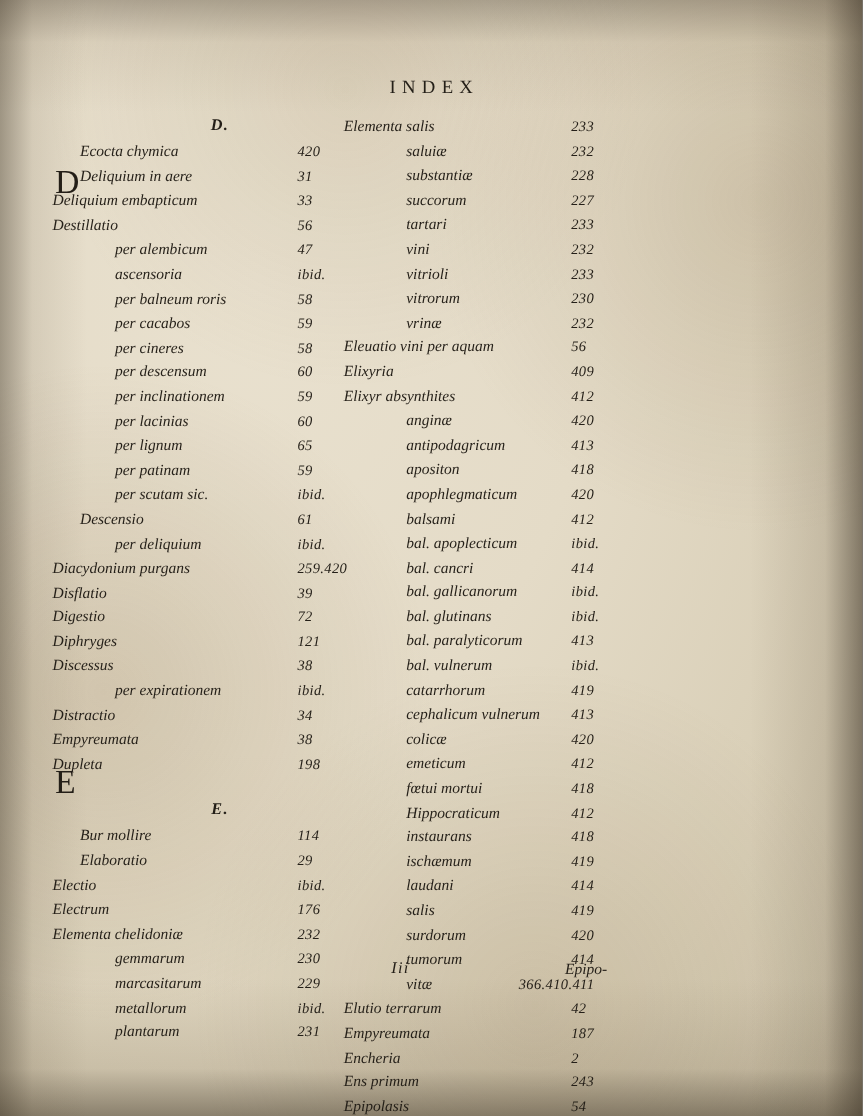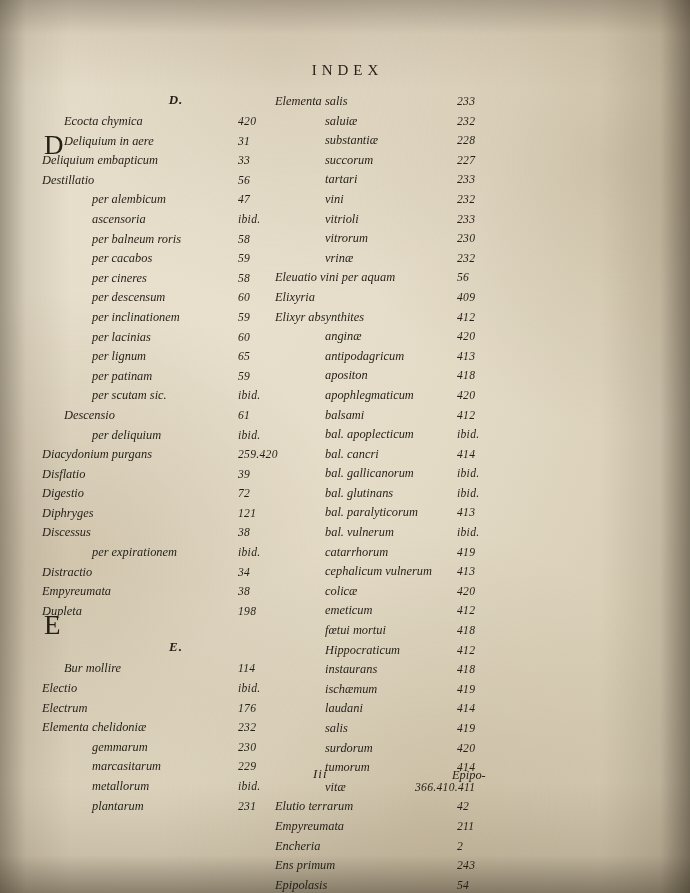--- a/index.html
+++ b/index.html
@@ -267,20 +267,24 @@
         <div class="entry i0">
           <span class="label">Dupleta</span>
           <span class="num">198</span>
         </div>
         <div class="spacer-block"></div>
         <div class="section-letter">E.</div>
         <div class="entry i0 first-after-cap">
           <span class="label">Bur mollire</span>
           <span class="num">114</span>
         </div>
+        <div class="entry i0 first-after-cap">
+          <span class="label">Elaboratio</span>
+          <span class="num">29</span>
+        </div>
         <div class="entry i0">
           <span class="label">Electio</span>
           <span class="num">ibid.</span>
         </div>
         <div class="entry i0">
           <span class="label">Electrum</span>
           <span class="num">176</span>
         </div>
         <div class="entry i0">
           <span class="label">Elementa chelidoniæ</span>
@@ -447,21 +451,21 @@
         <div class="entry i1">
           <span class="label">vitæ</span>
           <span class="num wide">366.410.411</span>
         </div>
         <div class="entry i0">
           <span class="label">Elutio terrarum</span>
           <span class="num">42</span>
         </div>
         <div class="entry i0">
           <span class="label">Empyreumata</span>
-          <span class="num">211</span>
+          <span class="num">187</span>
         </div>
         <div class="entry i0">
           <span class="label">Encheria</span>
           <span class="num">2</span>
         </div>
         <div class="entry i0">
           <span class="label">Ens primum</span>
           <span class="num">243</span>
         </div>
         <div class="entry i0">

